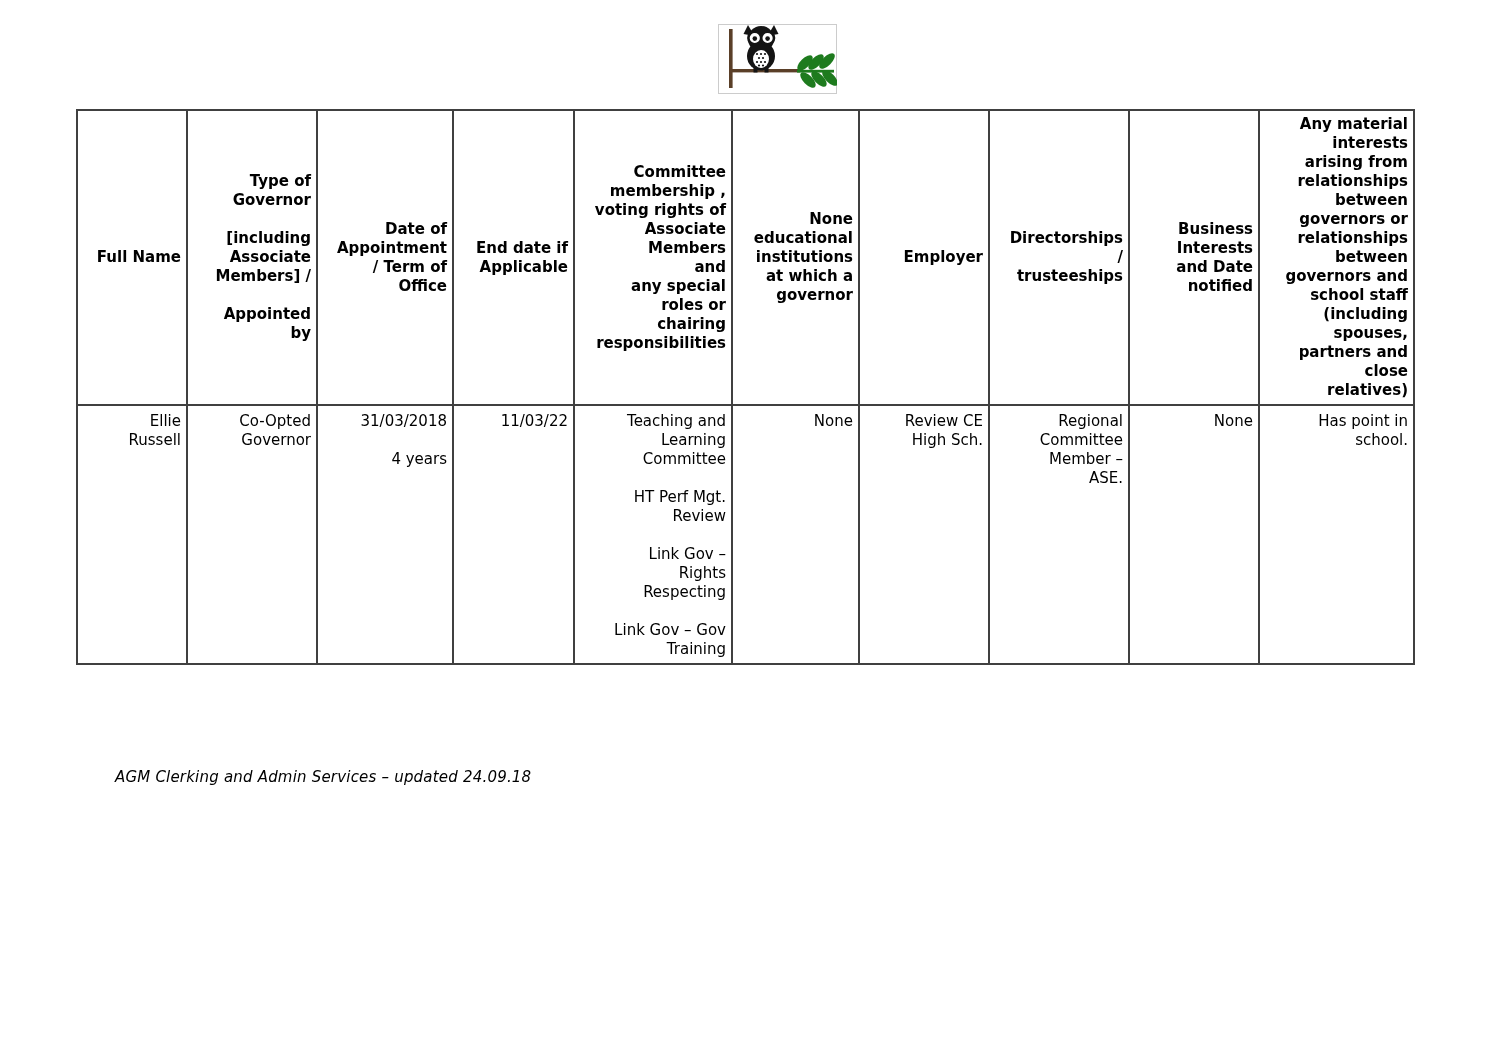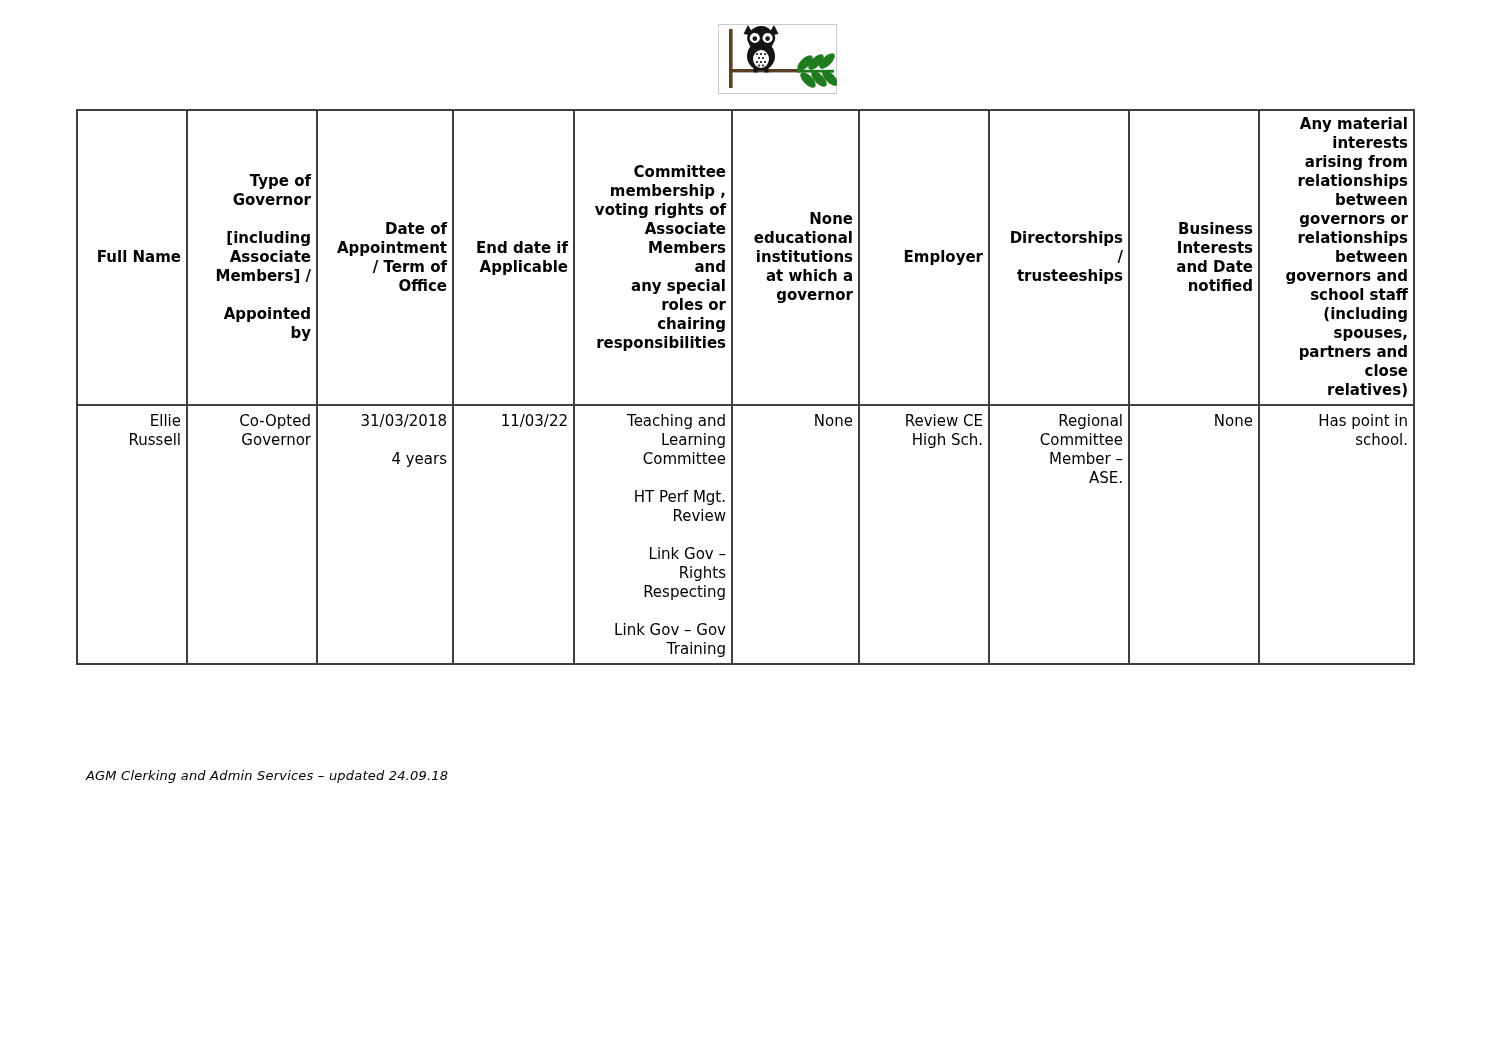--- a/index.html
+++ b/index.html
@@ -51,22 +51,22 @@
     height:292px;
   }
   table.register td{
     font-weight:normal;
     vertical-align:top;
     height:250px;
     padding-top:6px;
     padding-left:39px;
   }
   .footer{
-    margin:103px 0 0 86px;
-    font-size:13px;
+    margin:103px 0 0 115px;
+    font-size:15px;
     font-style:italic;
     letter-spacing:0.2px;
   }
 </style>
 </head>
 <body>
 
 <div class="page">
 
 

